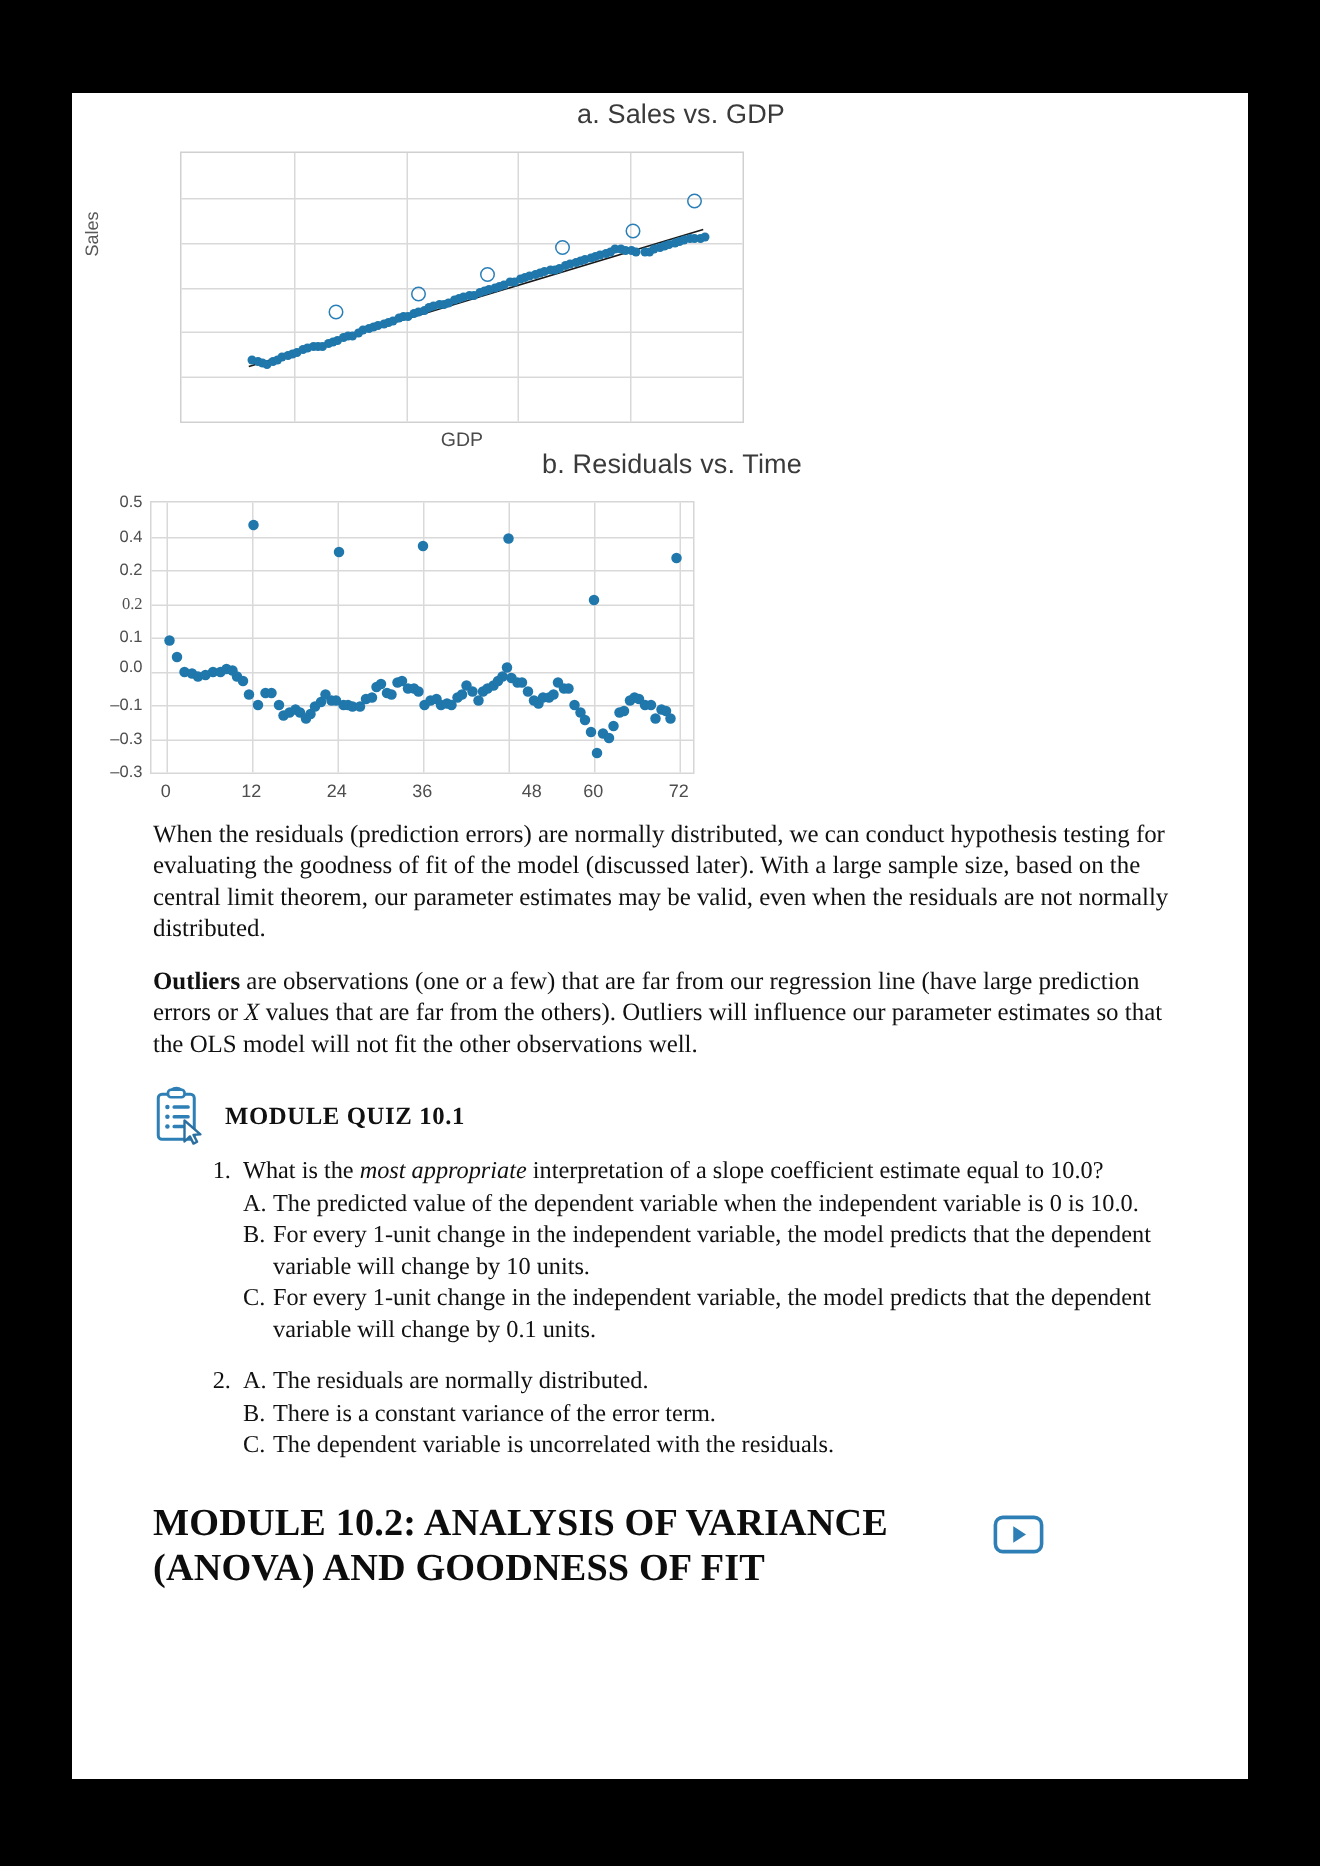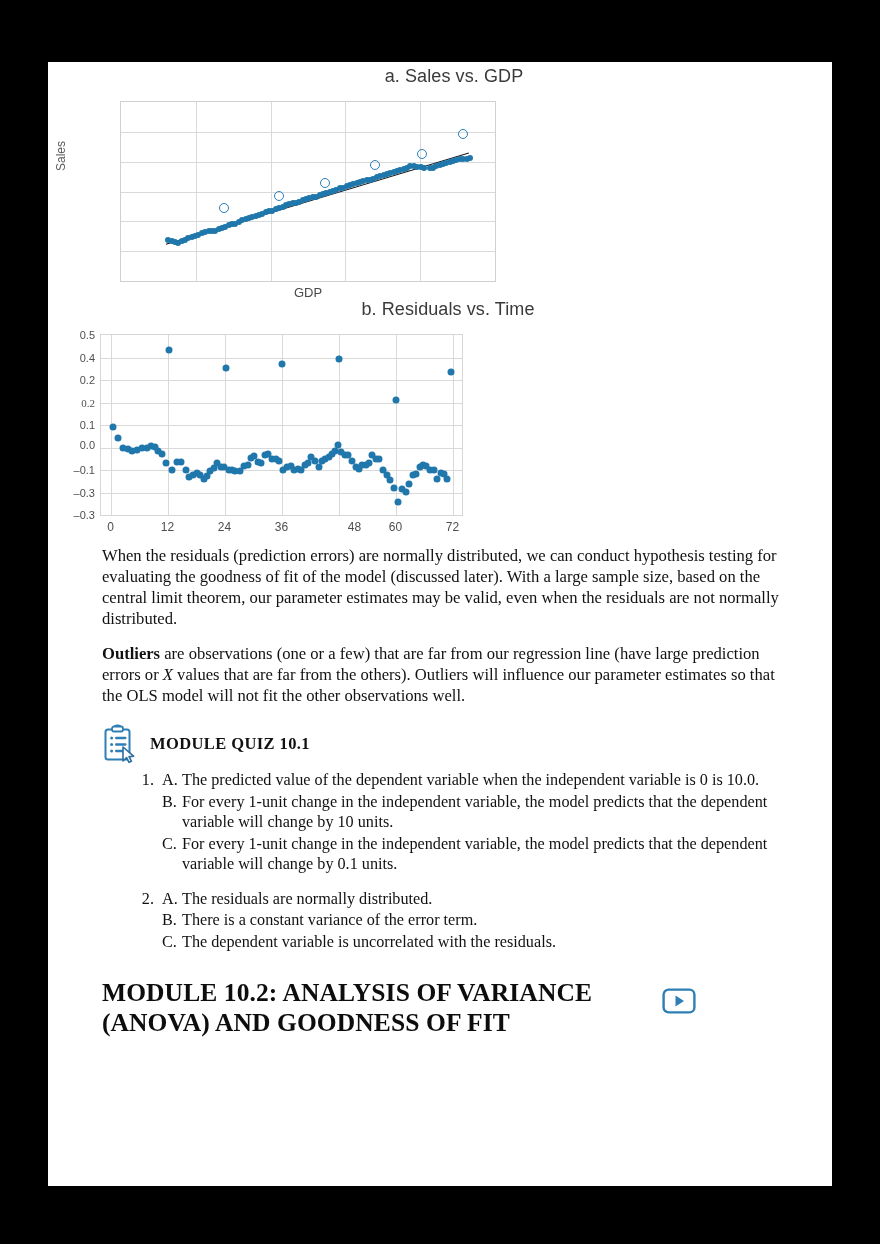--- a/index.html
+++ b/index.html
@@ -497,20 +497,21 @@
           <circle cx="9.6" cy="27" r="1.5" fill="#2e7fb5"></circle>
           <rect x="13" y="25.8" width="11.5" height="2.4" rx="1.1" fill="#2e7fb5"></rect>
           <path d="M21 23 L21 37 L24.6 33.6 L27 38.4 L29.4 37.2 L27 32.6 L31.6 32.2 Z" fill="#ffffff" stroke="#2b6fa0" stroke-width="1.6" stroke-linejoin="round"></path>
         </svg>
       </span>
       <span class="quiz-title">MODULE QUIZ 10.1</span>
     </div>
 
     <ol class="quiz" id="quiz-list">
         <li>
+          <div><span>What is the </span><i>most appropriate</i><span> interpretation of a slope coefficient estimate equal to 10.0?</span></div>
           <ul class="choices">
             <li><span class="letter">A.</span><span>The predicted value of the dependent variable when the independent variable is 0 is 10.0.</span></li>
             <li><span class="letter">B.</span><span>For every 1-unit change in the independent variable, the model predicts that the dependent variable will change by 10 units.</span></li>
             <li><span class="letter">C.</span><span>For every 1-unit change in the independent variable, the model predicts that the dependent variable will change by 0.1 units.</span></li>
           </ul>
         </li>
         <li>
           <ul class="choices">
             <li><span class="letter">A.</span><span>The residuals are normally distributed.</span></li>
             <li><span class="letter">B.</span><span>There is a constant variance of the error term.</span></li>

